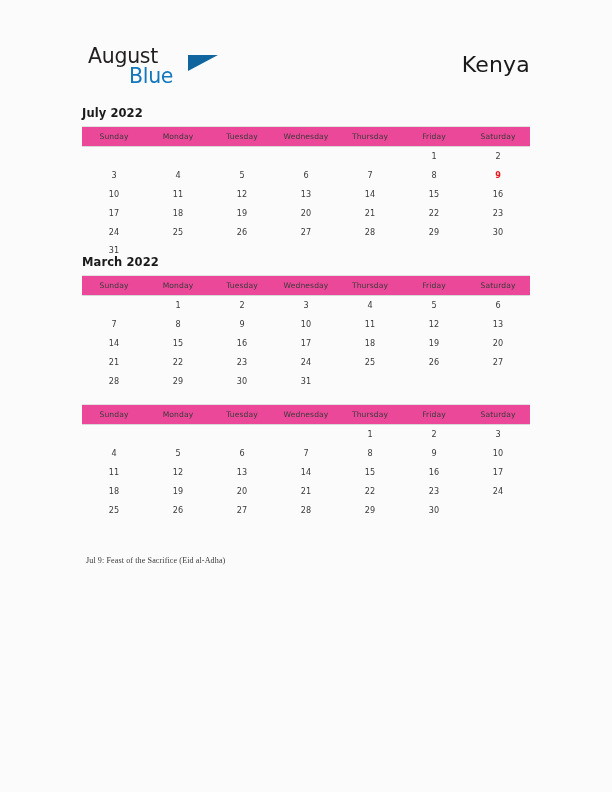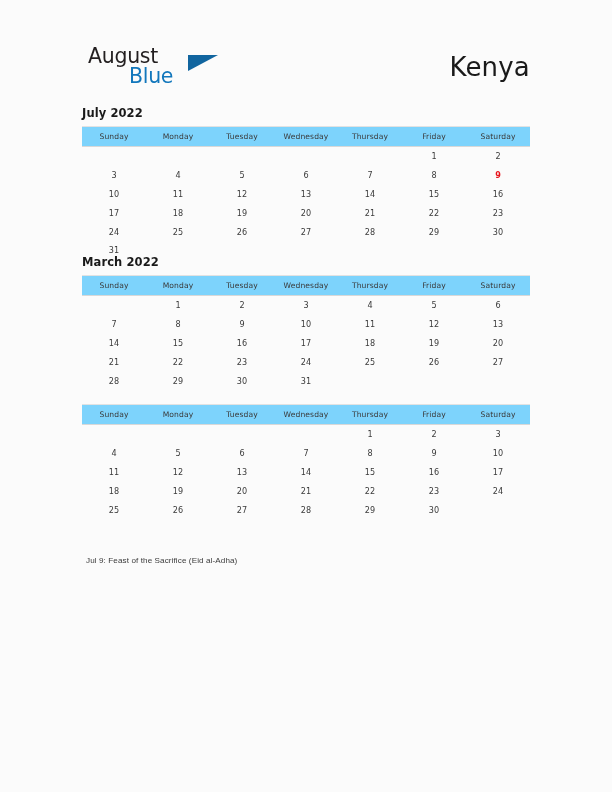--- a/index.html
+++ b/index.html
@@ -64,21 +64,21 @@
     top: 13px;
     width: 0;
     height: 0;
     border-left: 30px solid #11659f;
     border-bottom: 16px solid transparent;
   }
   .country-title {
     position: absolute;
     right: 0;
     top: 10px;
-    font-size: 26px;
+    font-size: 22px;
     font-weight: 400;
     color: #1a1a1a;
     font-family: "DejaVu Sans", sans-serif;
     letter-spacing: 0.2px;
     white-space: nowrap;
   }
 
   
   .month {
     position: absolute;
@@ -93,21 +93,21 @@
     font-family: "DejaVu Sans", sans-serif;
     letter-spacing: 0.1px;
     margin-bottom: 6px;
   }
   table.cal {
     border-collapse: collapse;
     width: 448px;
     table-layout: fixed;
   }
   table.cal th {
-    background: #7dd3fc;
+    background: #ec4899;
     border-top: 1px solid #e2e2e2;
     border-bottom: 1px solid #d8d8d8;
     font-size: 7.6px;
     font-weight: normal;
     color: #3a3a3a;
     height: 17px;
     text-align: center;
     font-family: "DejaVu Sans", sans-serif;
     letter-spacing: 0.1px;
   }
@@ -130,21 +130,21 @@
 
   
   .notes {
     position: absolute;
     left: 86px;
     width: 460px;
   }
   .note-line {
     font-size: 8.1px;
     color: #3a3a3a;
-    font-family: Liberation Sans, sans-serif;
+    font-family: Liberation Serif, serif;
     line-height: 13px;
     letter-spacing: 0.1px;
   }
 </style>
 </head>
 <body>
 
 <div class="page">
 
   <div class="header">

